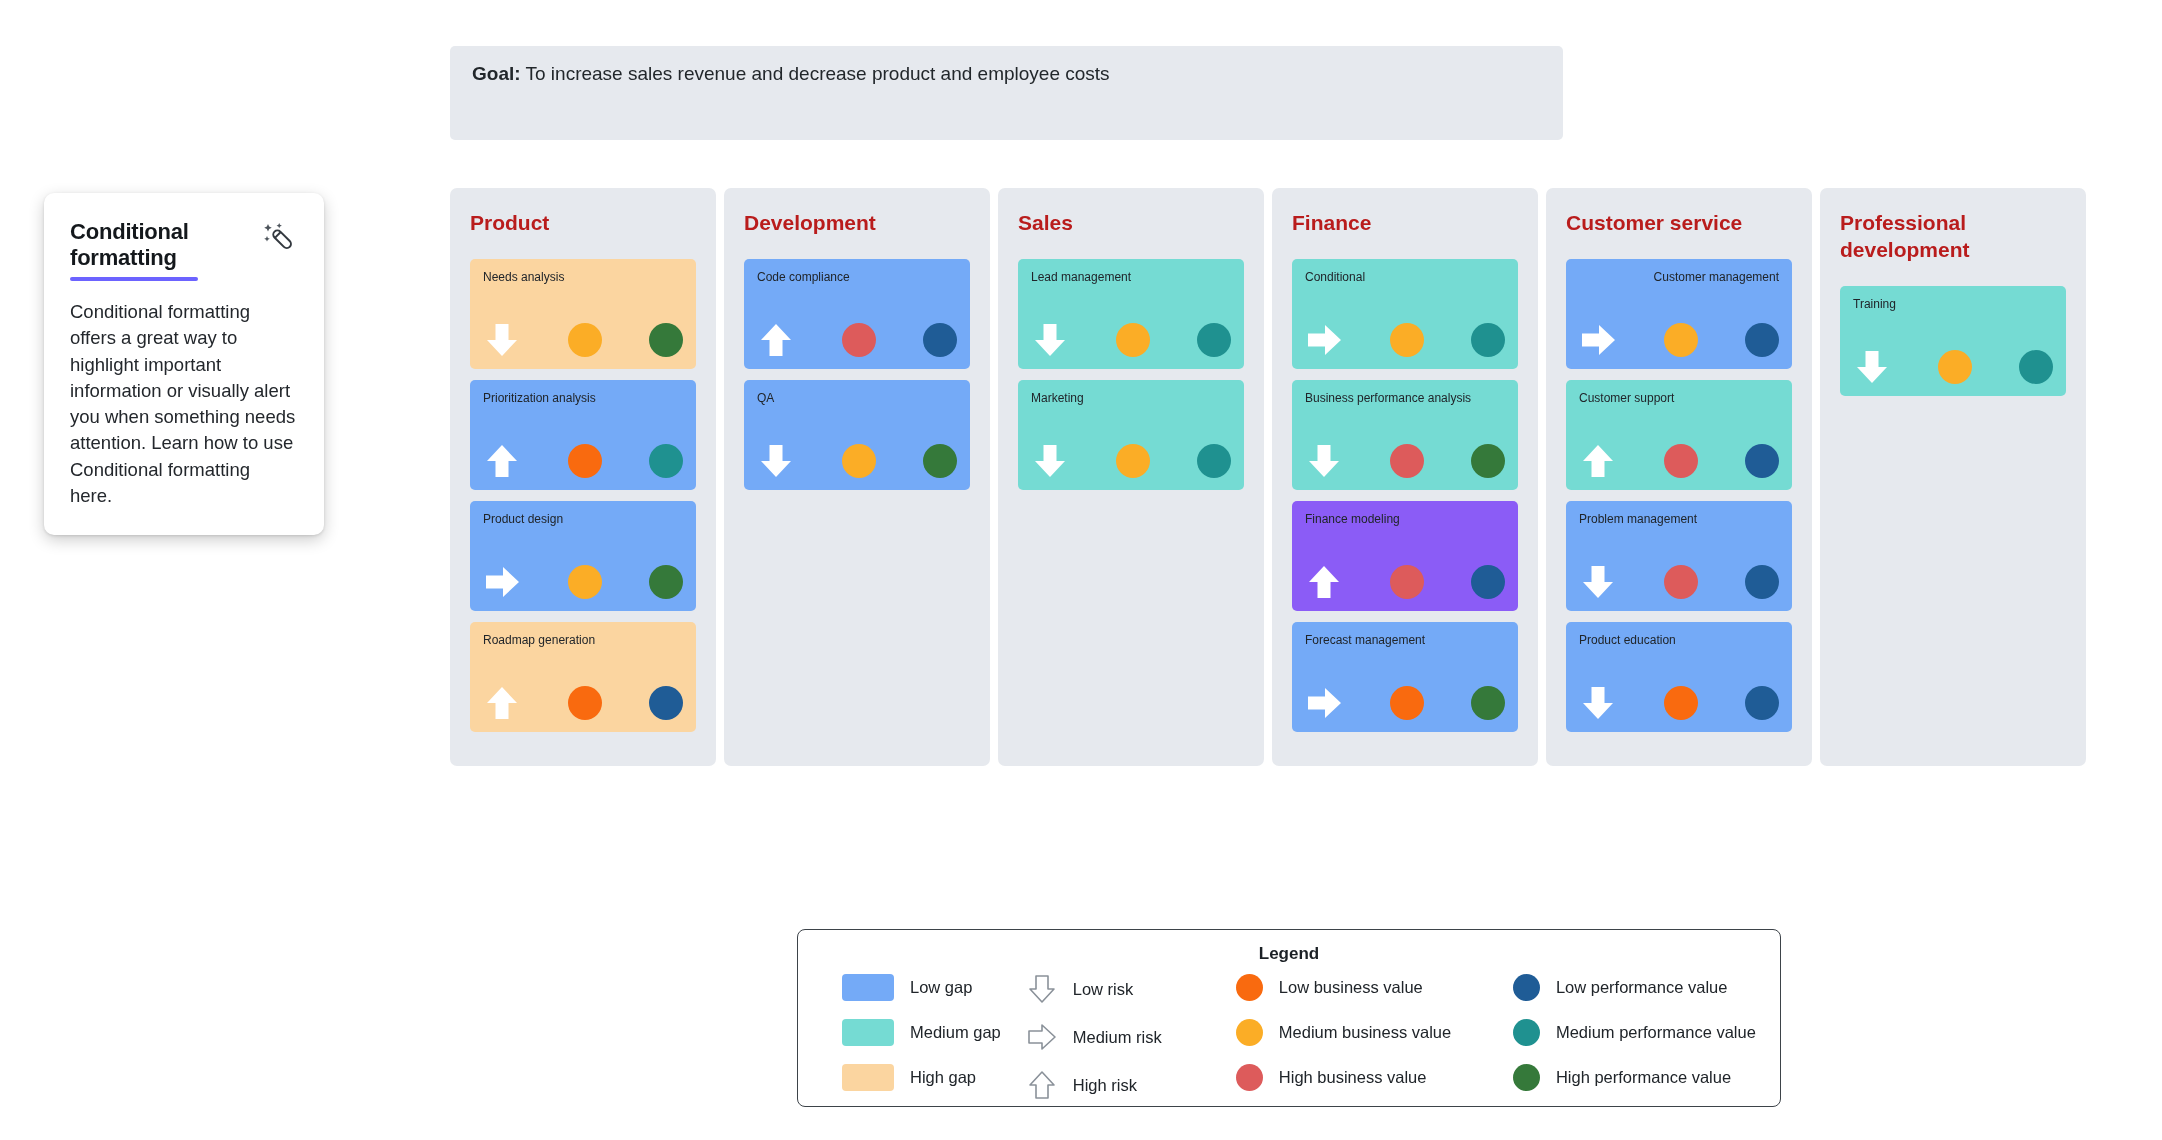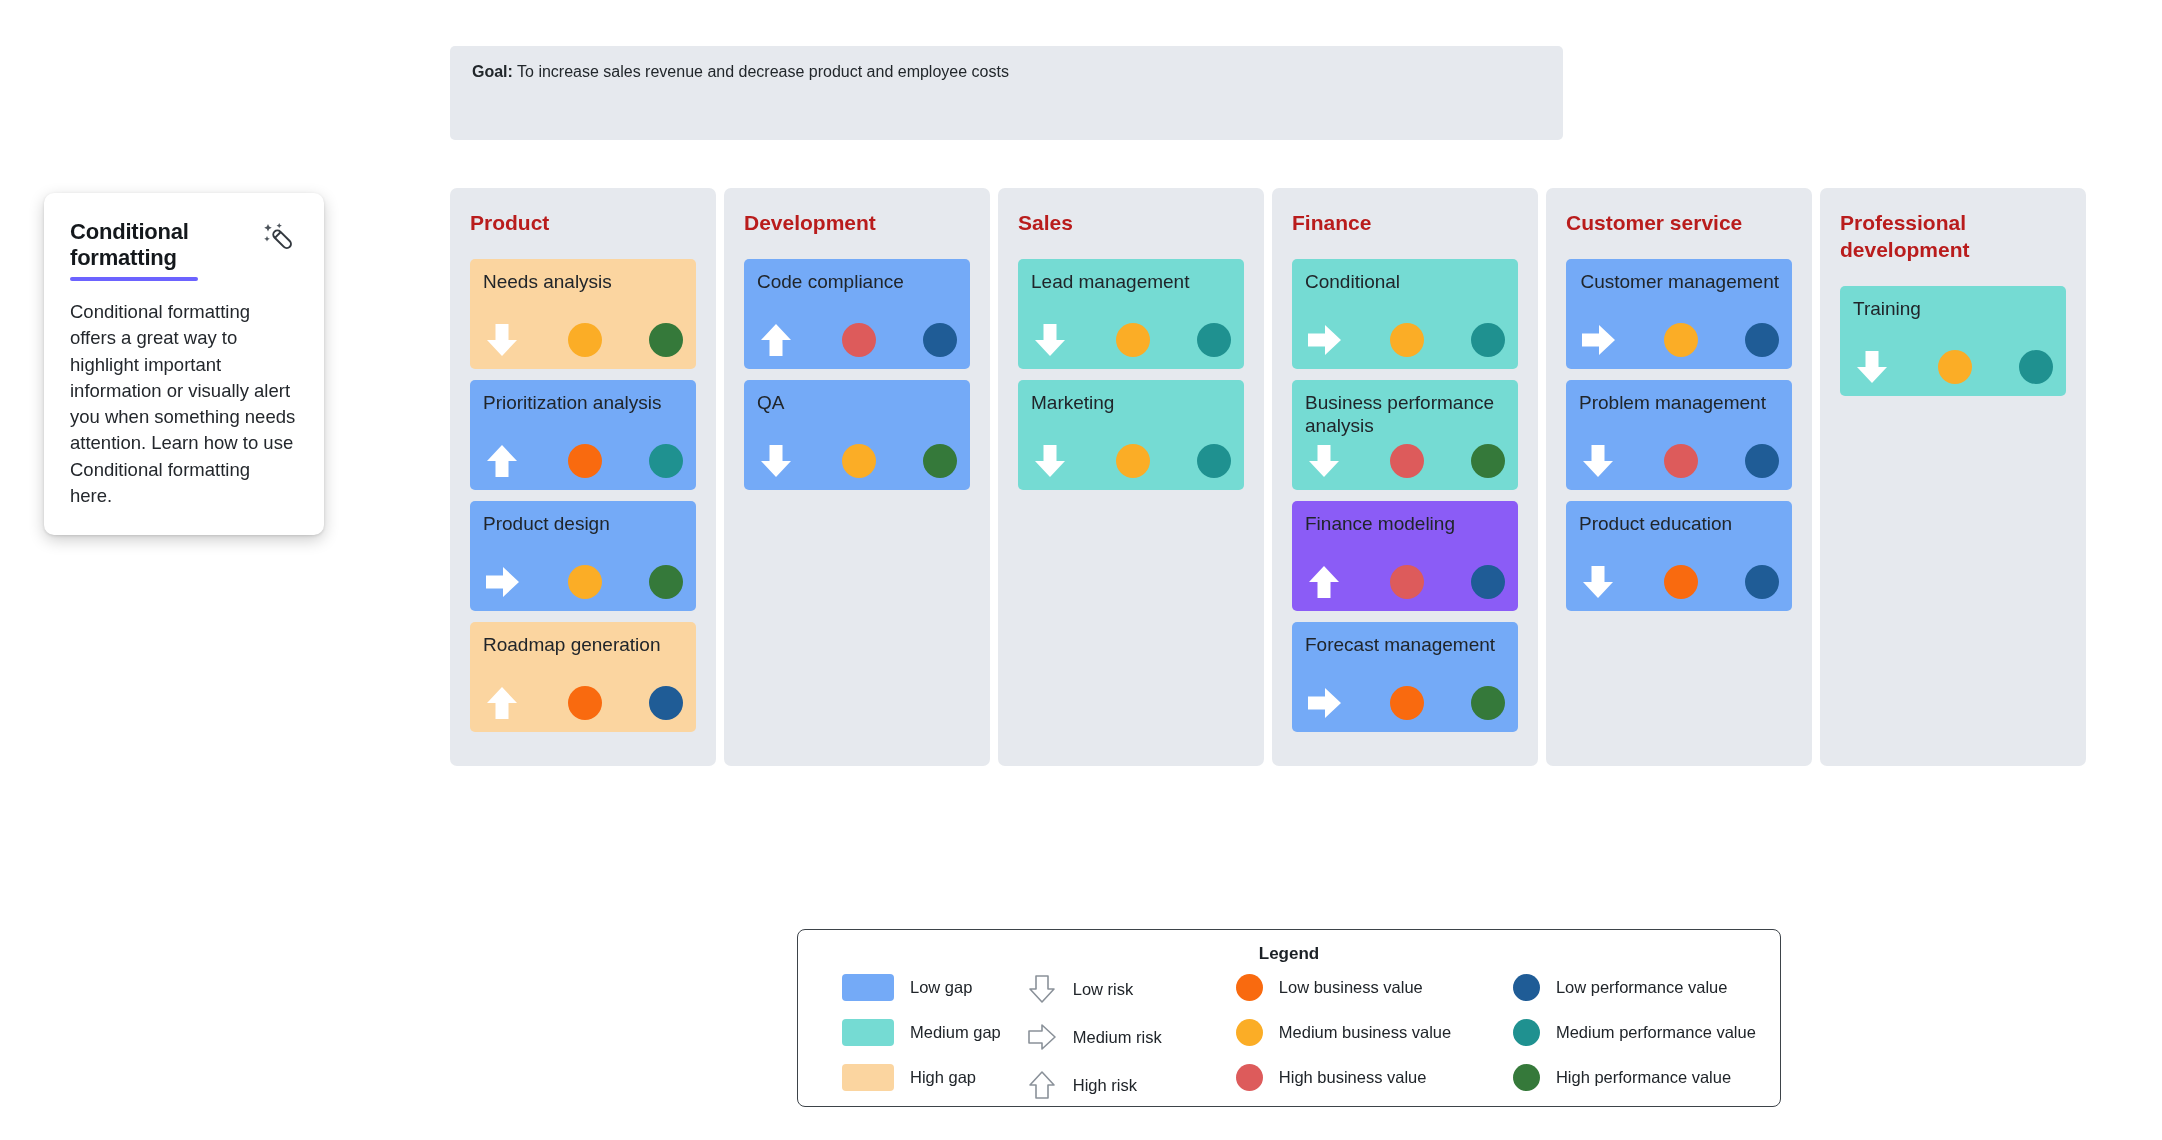--- a/index.html
+++ b/index.html
@@ -13,21 +13,21 @@
 
   
   .goal-banner {
     position: absolute;
     left: 450px; top: 46px;
     width: 1113px; height: 94px;
     background: #e6e9ee;
     border-radius: 5px;
     padding: 16px 22px;
   }
-  .goal-line { font-size: 16px; color: #22272b; line-height: 1.3; }
+  .goal-line { font-size: 19px; color: #22272b; line-height: 1.3; }
   .goal-label { font-weight: bold; }
   .goal-text { font-weight: normal; }
 
   
   .tip-card {
     position: absolute;
     left: 44px; top: 193px;
     width: 280px;
     background: #ffffff;
     border-radius: 10px;
@@ -71,21 +71,21 @@
   }
   .card {
     border-radius: 5px;
     padding: 11px 13px 0 13px;
     height: 110px;
     margin-bottom: 11px;
     position: relative;
     display: flex; flex-direction: column;
   }
   .card-title {
-    font-size: 19px; color: #20252a; line-height: 1.22;
+    font-size: 12px; color: #20252a; line-height: 1.22;
   }
   .card-markers {
     position: absolute;
     left: 13px; right: 13px; bottom: 11px;
     height: 36px;
     display: flex; align-items: center;
   }
   .marker-arrow { width: 38px; height: 36px; flex: none; }
   .dot {
     width: 34px; height: 34px; border-radius: 50%; flex: none;
@@ -318,20 +318,32 @@
           <div class="card-markers">
             <span class="marker-arrow"><svg viewBox="0 0 38 36" width="38" height="36">
                 <path d="M36 18 L20 33 L20 24.5 L3 24.5 L3 11.5 L20 11.5 L20 3 Z" fill="#ffffff"></path>
               </svg></span>
             <span class="sp1"></span>
             <span class="dot" style="background: rgb(251, 173, 38);"></span>
             <span class="sp2"></span>
             <span class="dot" style="background: rgb(31, 92, 150);"></span>
           </div>
         </div>
+        <div class="card" style="background: rgb(117, 219, 211);">
+          <div class="card-title">Customer support</div>
+          <div class="card-markers">
+            <span class="marker-arrow"><svg viewBox="0 0 38 36" width="38" height="36">
+                <path d="M19 2 L34 18 L25.5 18 L25.5 34 L12.5 34 L12.5 18 L4 18 Z" fill="#ffffff"></path>
+              </svg></span>
+            <span class="sp1"></span>
+            <span class="dot" style="background: rgb(221, 91, 91);"></span>
+            <span class="sp2"></span>
+            <span class="dot" style="background: rgb(31, 92, 150);"></span>
+          </div>
+        </div>
         <div class="card" style="background: rgb(116, 170, 247);">
           <div class="card-title">Problem management</div>
           <div class="card-markers">
             <span class="marker-arrow"><svg viewBox="0 0 38 36" width="38" height="36">
                 <path d="M19 34 L34 18 L25.5 18 L25.5 2 L12.5 2 L12.5 18 L4 18 Z" fill="#ffffff"></path>
               </svg></span>
             <span class="sp1"></span>
             <span class="dot" style="background: rgb(221, 91, 91);"></span>
             <span class="sp2"></span>
             <span class="dot" style="background: rgb(31, 92, 150);"></span>

